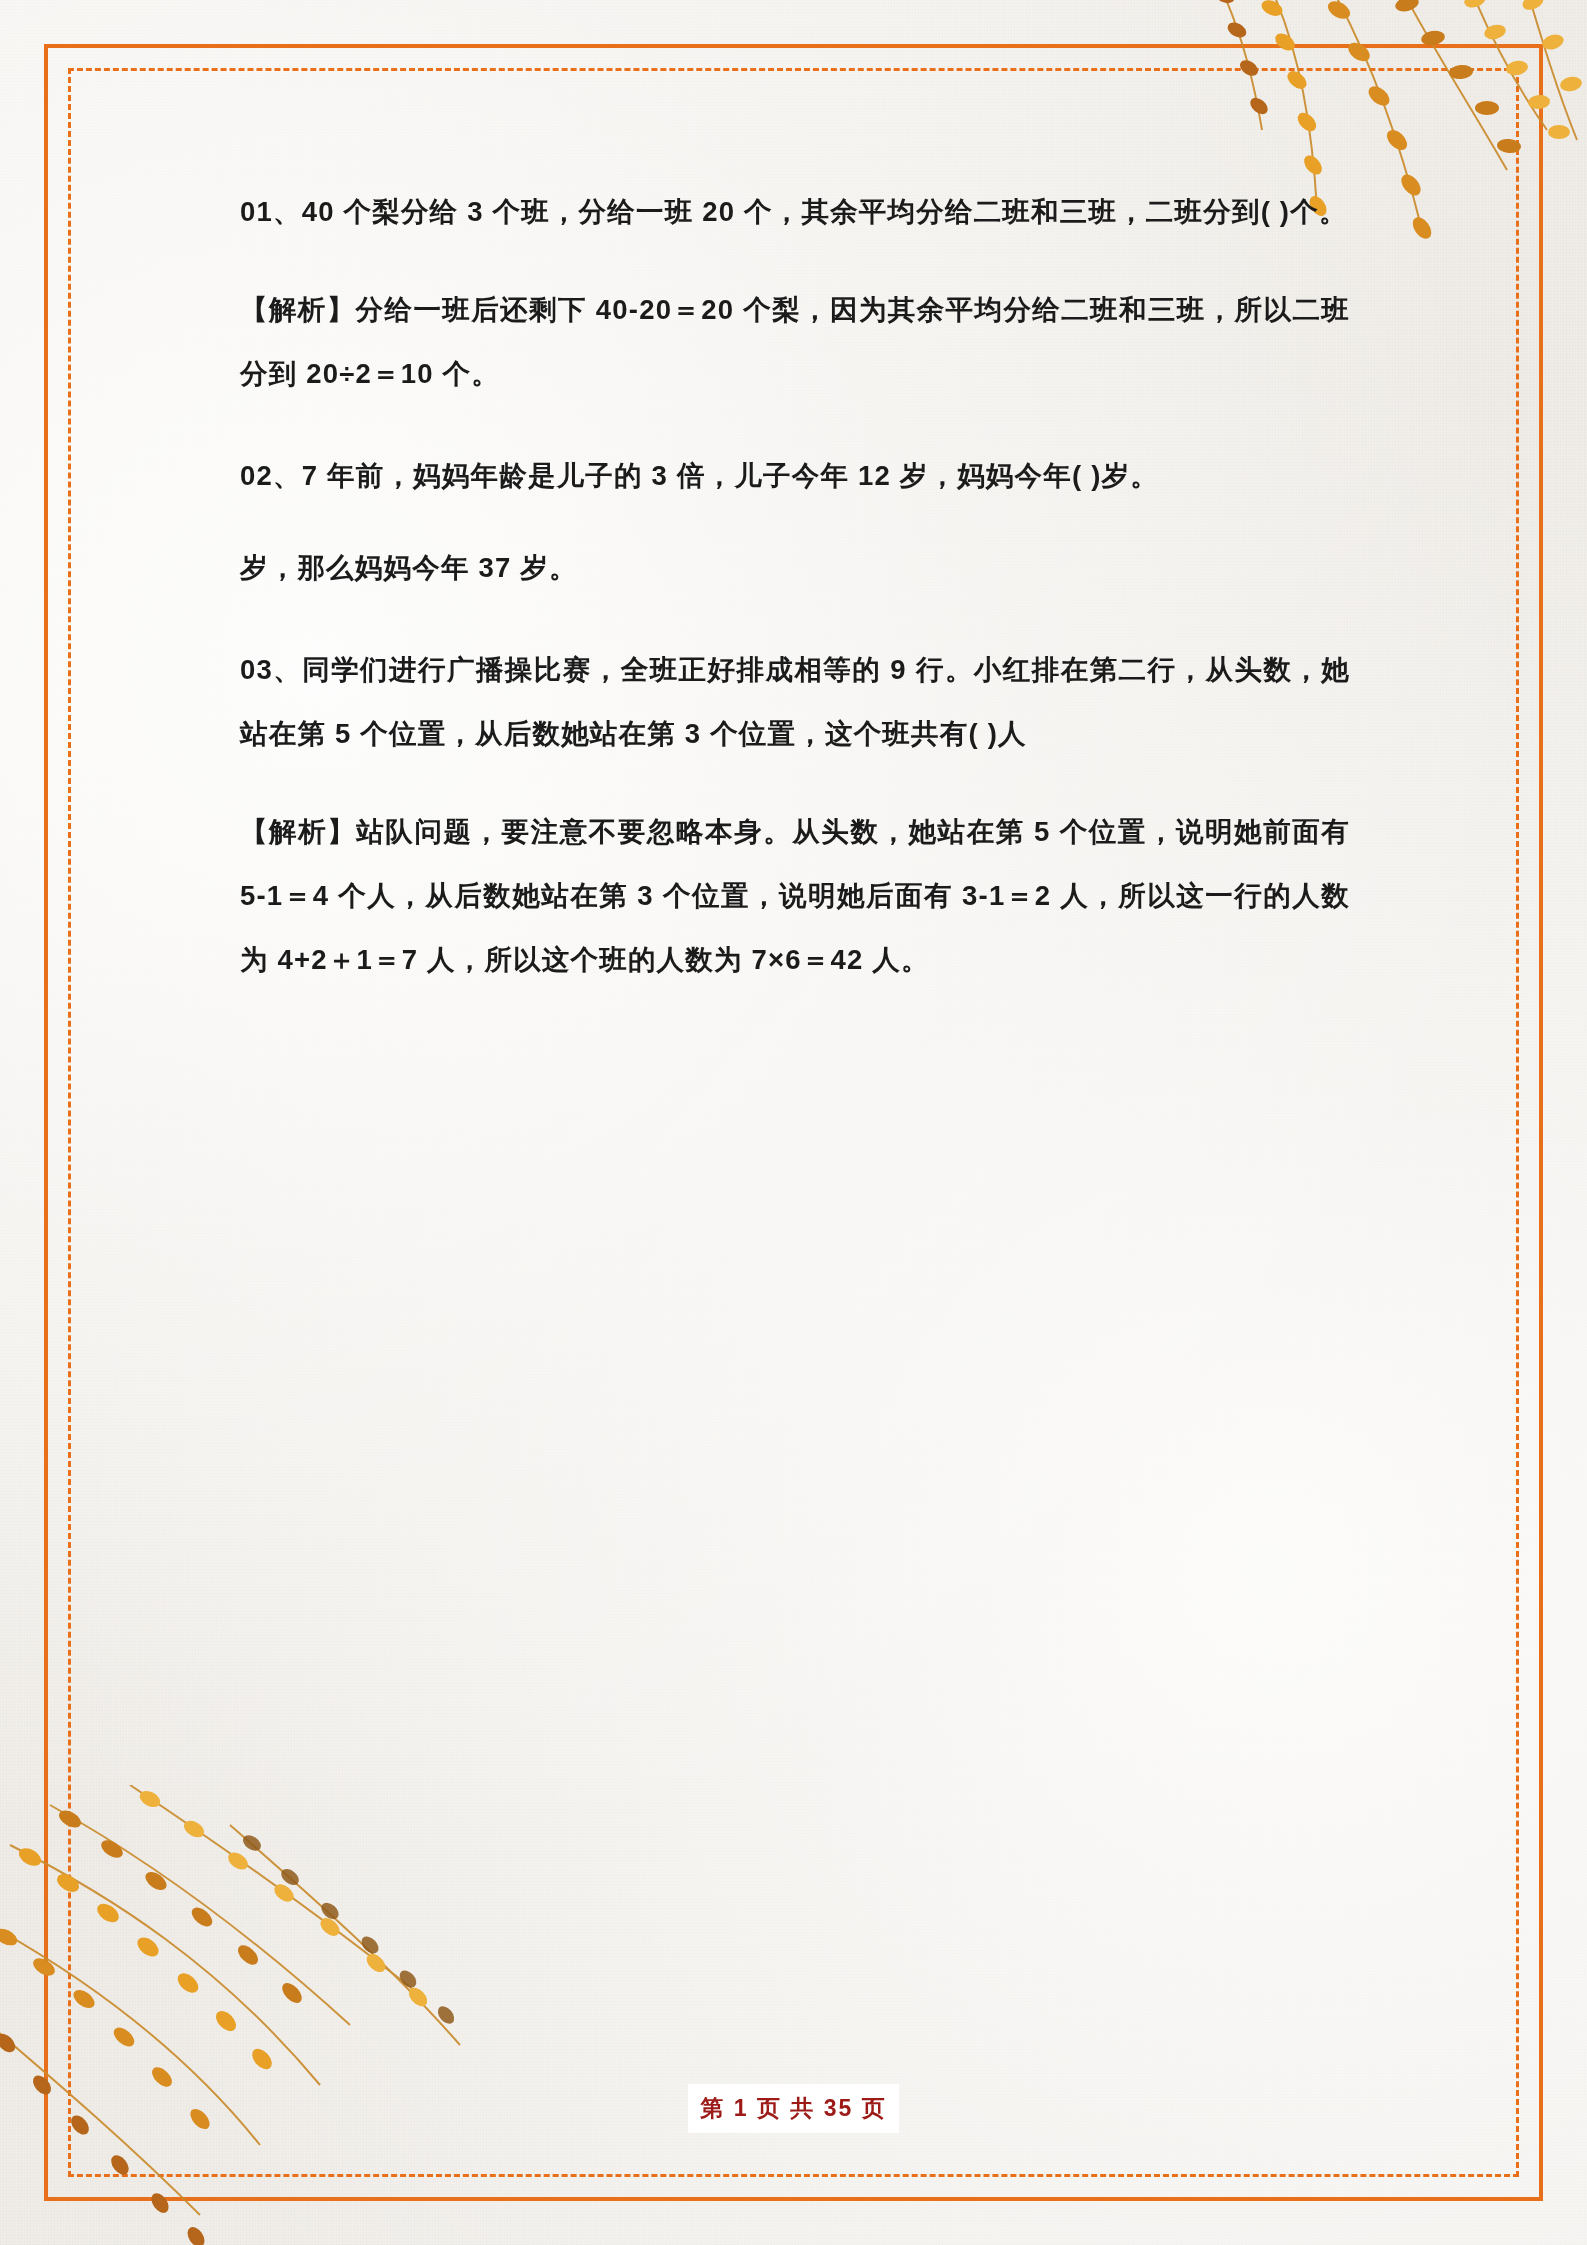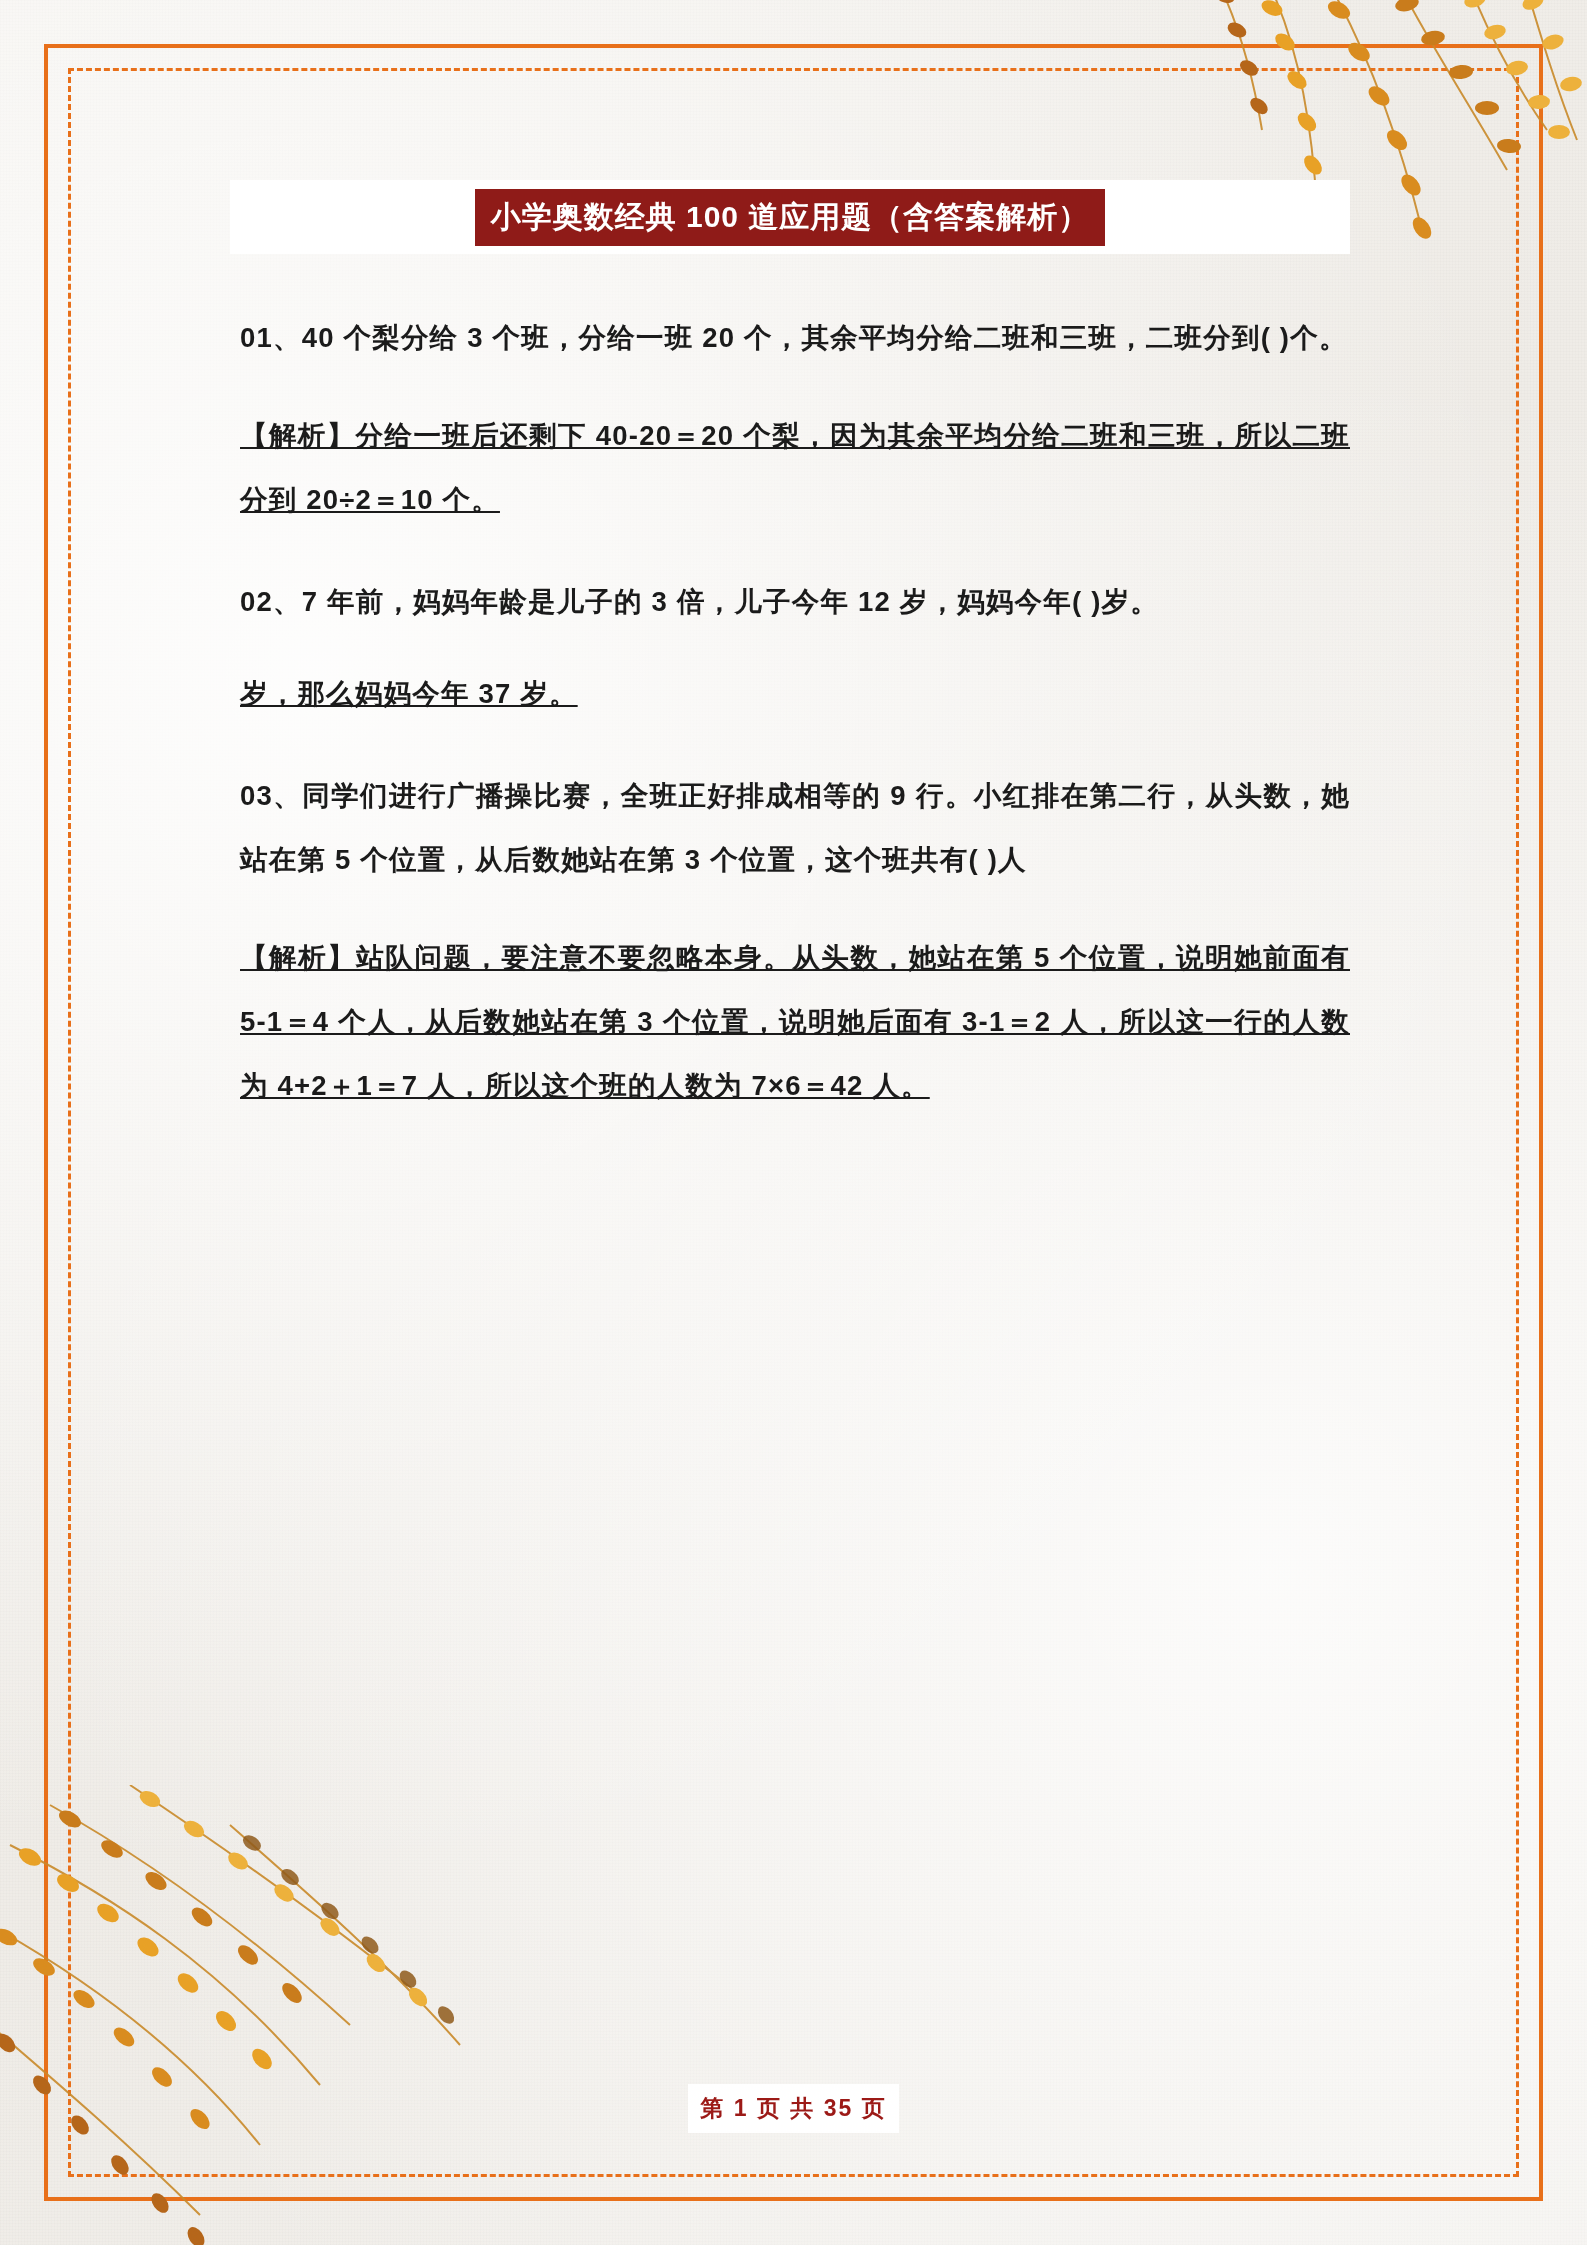--- a/index.html
+++ b/index.html
@@ -94,21 +94,21 @@
   .para {
     color: #1b1b1b;
     font-size: 27.5px;
     font-weight: bold;
     line-height: 64px;
     letter-spacing: 1.2px;
     margin: 0 0 30px 10px;
     text-align: justify;
   }
   .para.q { margin-bottom: 34px; }
-  .para.a { margin-bottom: 38px; text-decoration: underline; }
+  .para.a { margin-bottom: 38px; }
   .para.cont { margin-top: -6px; }
 
   .page-footer {
     position: absolute;
     left: 0;
     right: 0;
     bottom: 112px;
     text-align: center;
   }
   .page-num {
@@ -238,23 +238,20 @@
     <ellipse cx="300" cy="92" rx="10" ry="6.5" transform="rotate(38 300 92)"></ellipse>
     <ellipse cx="340" cy="126" rx="10" ry="6.5" transform="rotate(41 340 126)"></ellipse>
     <ellipse cx="380" cy="160" rx="10" ry="6.5" transform="rotate(44 380 160)"></ellipse>
     <ellipse cx="418" cy="194" rx="10" ry="6.5" transform="rotate(47 418 194)"></ellipse>
     <ellipse cx="456" cy="230" rx="10" ry="6.5" transform="rotate(50 456 230)"></ellipse>
   </g>
 </svg>
 
 <div class="content">
 
-  <div class="title-band">
-    <span class="title-text">小学奥数经典 100 道应用题（含答案解析）</span>
-  </div>
 
   <p class="para q">01、40 个梨分给 3 个班，分给一班 20 个，其余平均分给二班和三班，二班分到( )个。</p>
   <p class="para a">【解析】分给一班后还剩下 40-20＝20 个梨，因为其余平均分给二班和三班，所以二班分到 20÷2＝10 个。</p>
 
   <p class="para q">02、7 年前，妈妈年龄是儿子的 3 倍，儿子今年 12 岁，妈妈今年( )岁。</p>
   <p class="para a cont">岁，那么妈妈今年 37 岁。</p>
 
   <p class="para q">03、同学们进行广播操比赛，全班正好排成相等的 9 行。小红排在第二行，从头数，她站在第 5 个位置，从后数她站在第 3 个位置，这个班共有( )人</p>
   <p class="para a">【解析】站队问题，要注意不要忽略本身。从头数，她站在第 5 个位置，说明她前面有 5-1＝4 个人，从后数她站在第 3 个位置，说明她后面有 3-1＝2 人，所以这一行的人数为 4+2＋1＝7 人，所以这个班的人数为 7×6＝42 人。</p>
 

